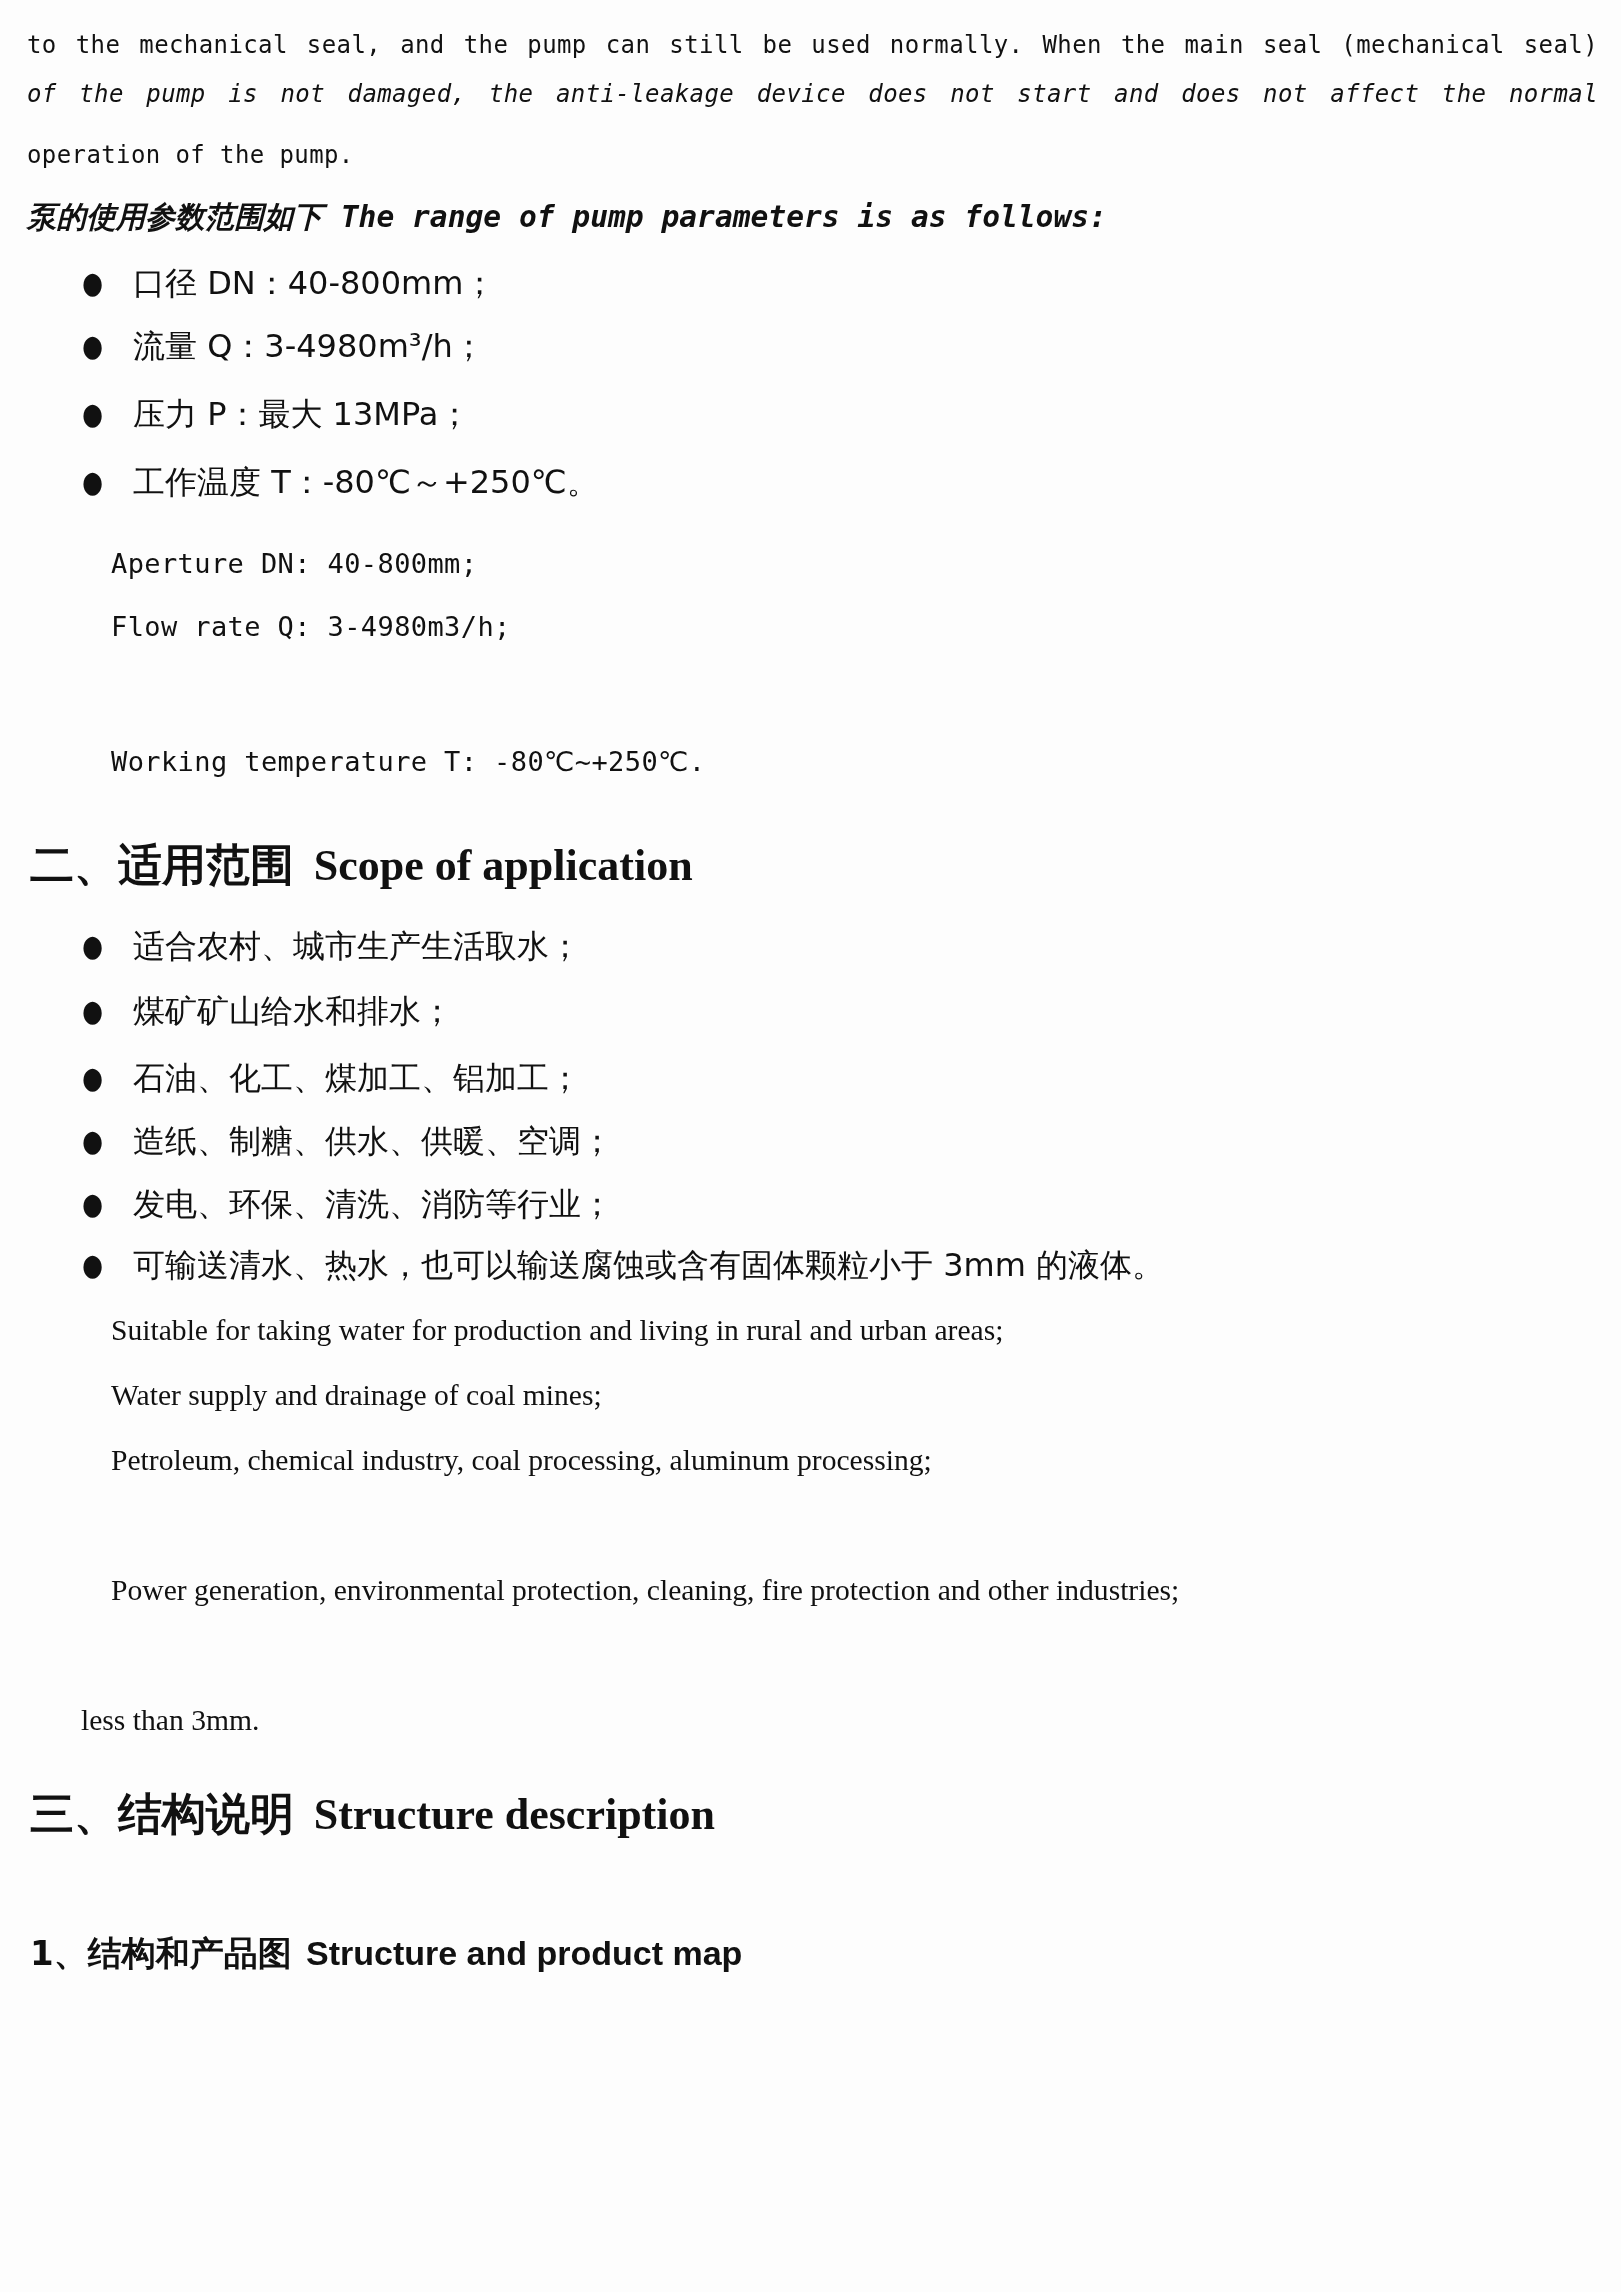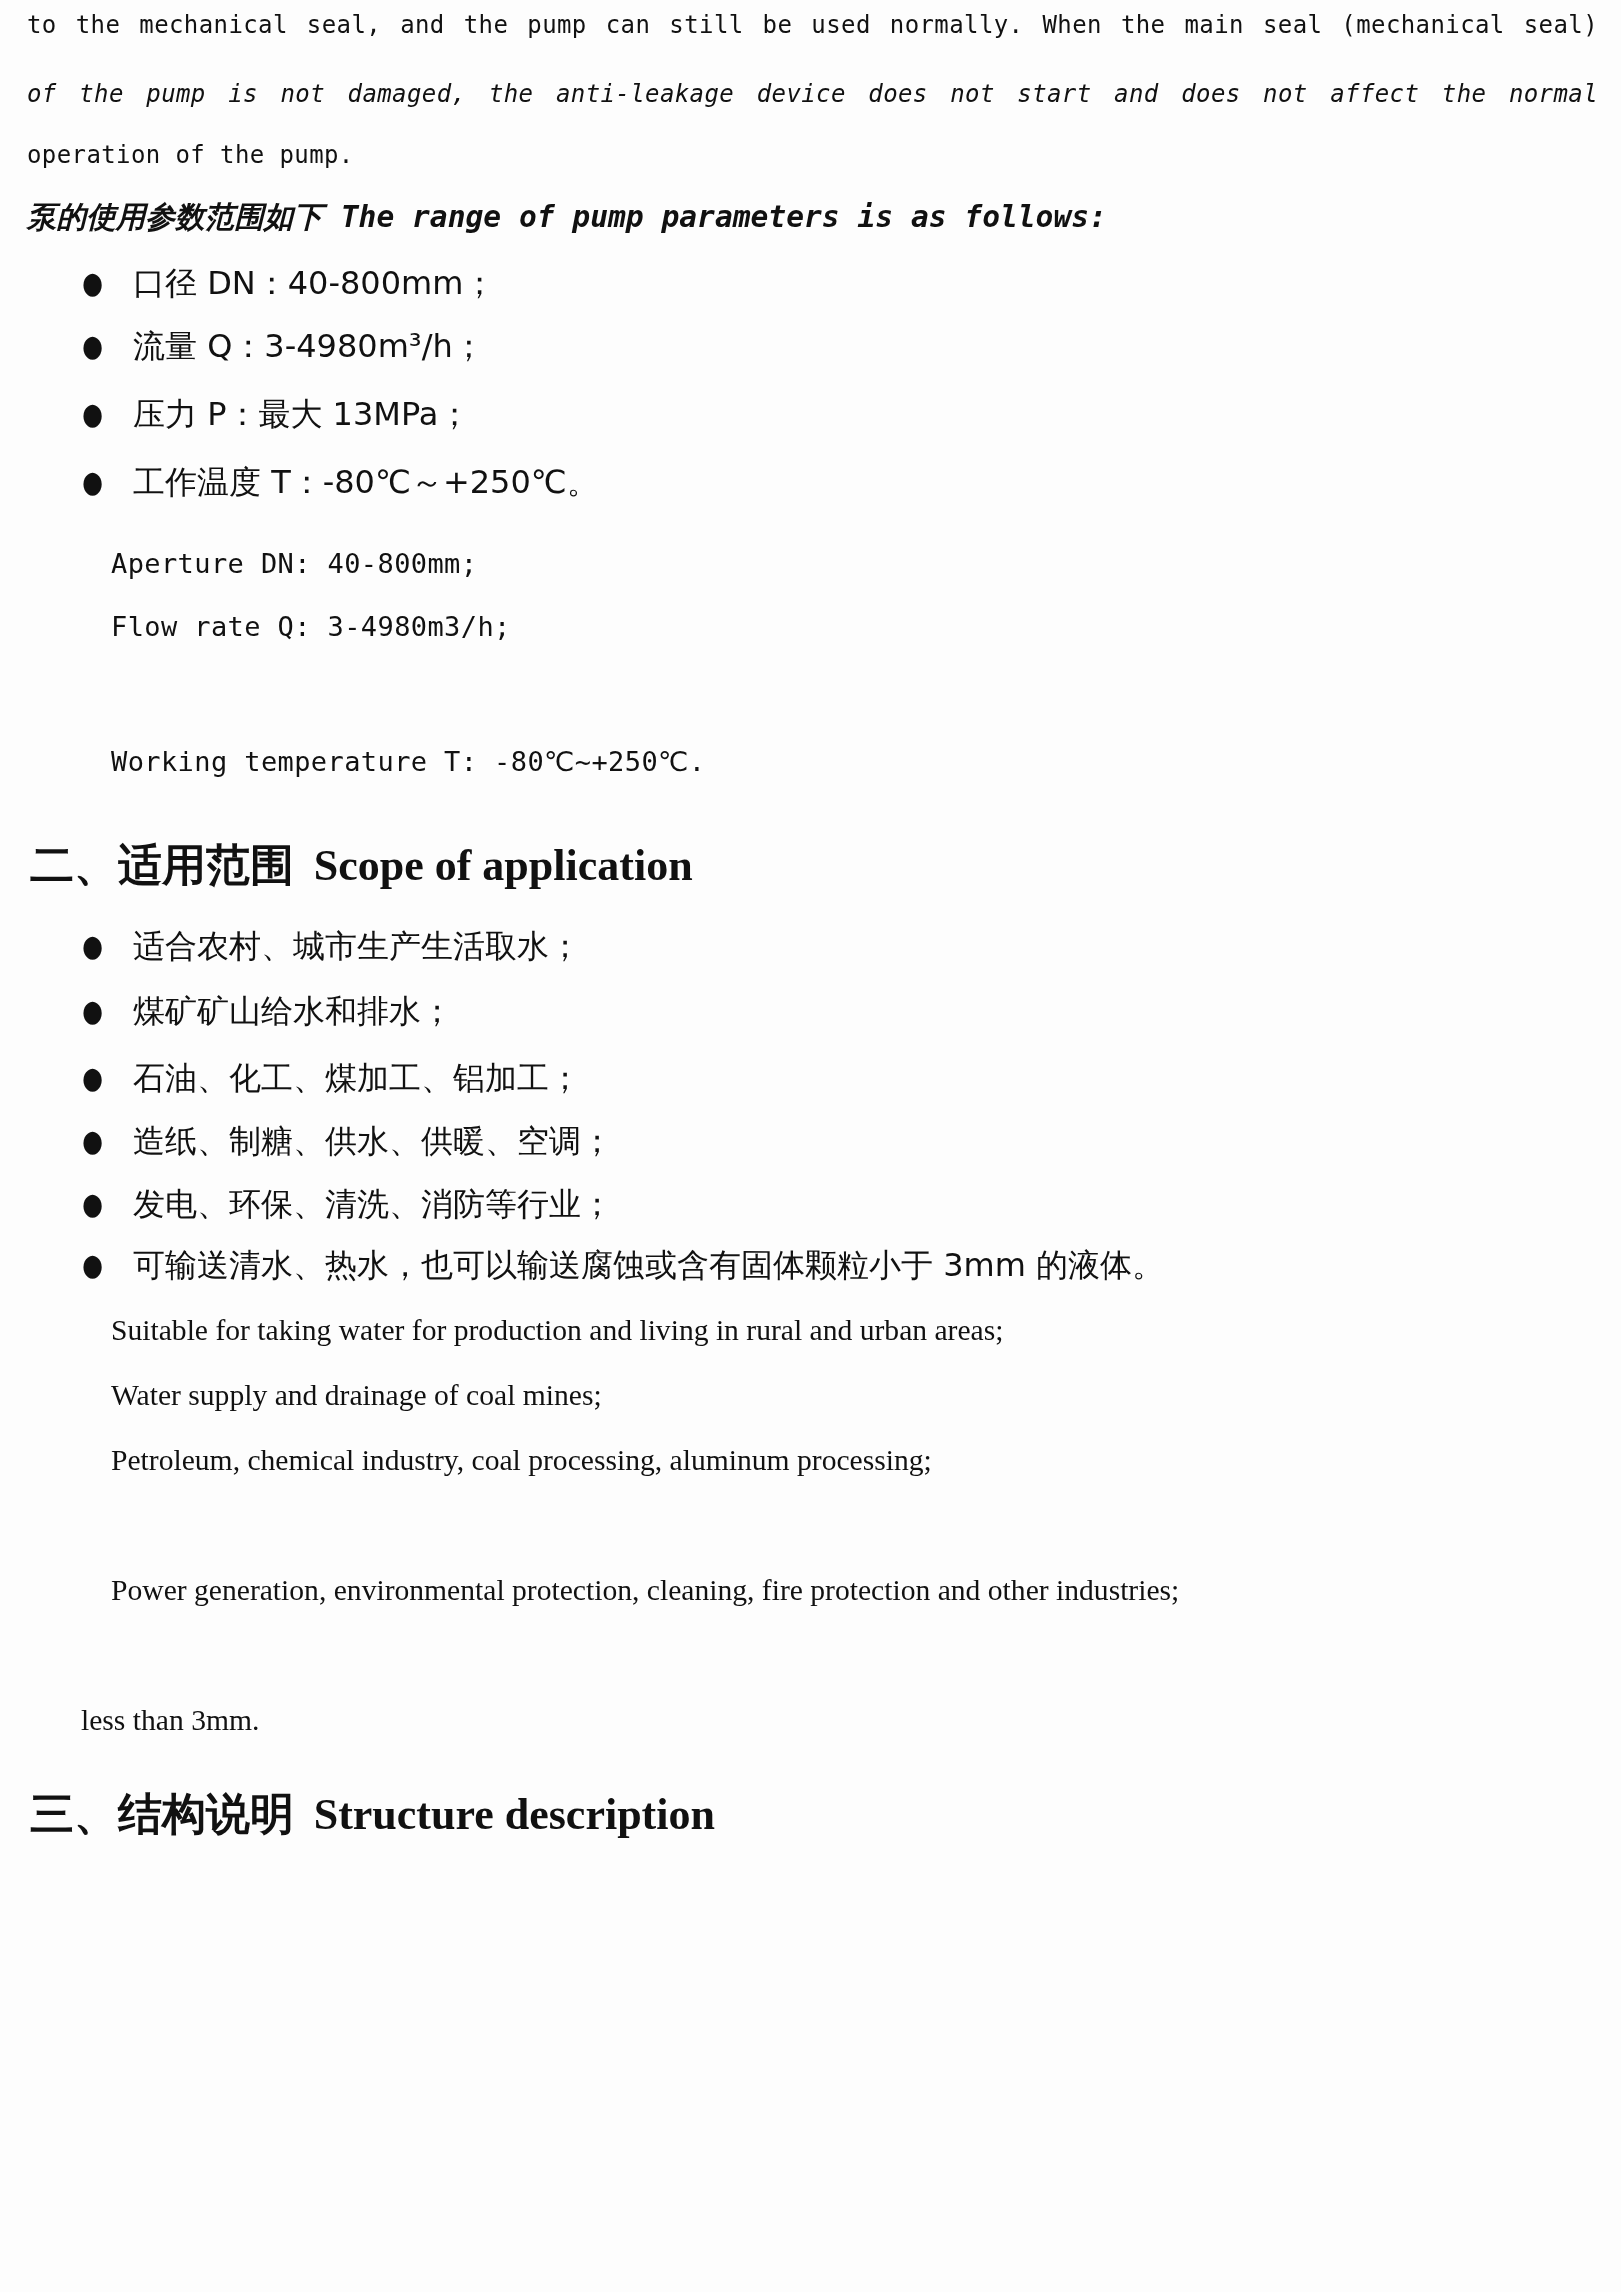--- a/index.html
+++ b/index.html
@@ -82,21 +82,21 @@
     font-size:32px;
     line-height:1.2;
     font-family:"DejaVu Sans","Liberation Sans",sans-serif;
   }
 </style>
 </head>
 <body>
 
 <div class="page">
 
-  <div class="abs mono mono-justify" style="top:10px;left:27px;">to the mechanical seal, and the pump can still be used normally. When the main seal (mechanical seal)</div>
+  <div class="abs mono mono-justify" style="top:30px;left:27px;">to the mechanical seal, and the pump can still be used normally. When the main seal (mechanical seal)</div>
   <div class="abs mono mono-justify" style="top:79px;left:27px;font-style:italic;">of the pump is not damaged, the anti-leakage device does not start and does not affect the normal</div>
   <div class="abs mono" style="top:140px;left:27px;">operation of the pump.</div>
 
   <div class="abs params-intro" style="top:199px;left:27px;font-style:italic;">泵的使用参数范围如下 The range of pump parameters is as follows:</div>
 
   <div class="abs bullet-row" style="top:263px;left:82px;">
     <span class="dot">●</span>
     <span>口径 DN：40-800mm；</span>
   </div>
   <div class="abs bullet-row" style="top:326px;left:82px;">
@@ -148,16 +148,19 @@
   <div class="abs serif-line" style="top:1312px;left:111px;">Suitable for taking water for production and living in rural and urban areas;</div>
   <div class="abs serif-line" style="top:1377px;left:111px;">Water supply and drainage of coal mines;</div>
   <div class="abs serif-line" style="top:1442px;left:111px;">Petroleum, chemical industry, coal processing, aluminum processing;</div>
   <div class="abs serif-line" style="top:1572px;left:111px;">Power generation, environmental protection, cleaning, fire protection and other industries;</div>
   <div class="abs serif-line" style="top:1702px;left:81px;">less than 3mm.</div>
 
   <div class="abs heading" style="top:1789px;left:30px;">
     <span class="zh">三、结构说明</span><span class="en">Structure description</span>
   </div>
 
+  <div class="abs subheading" style="top:1933px;left:30px;">
+    <span class="zh">1、结构和产品图</span><span class="en">Structure and product map</span>
+  </div>
 
 
 </div>
 
 
 </body></html>

